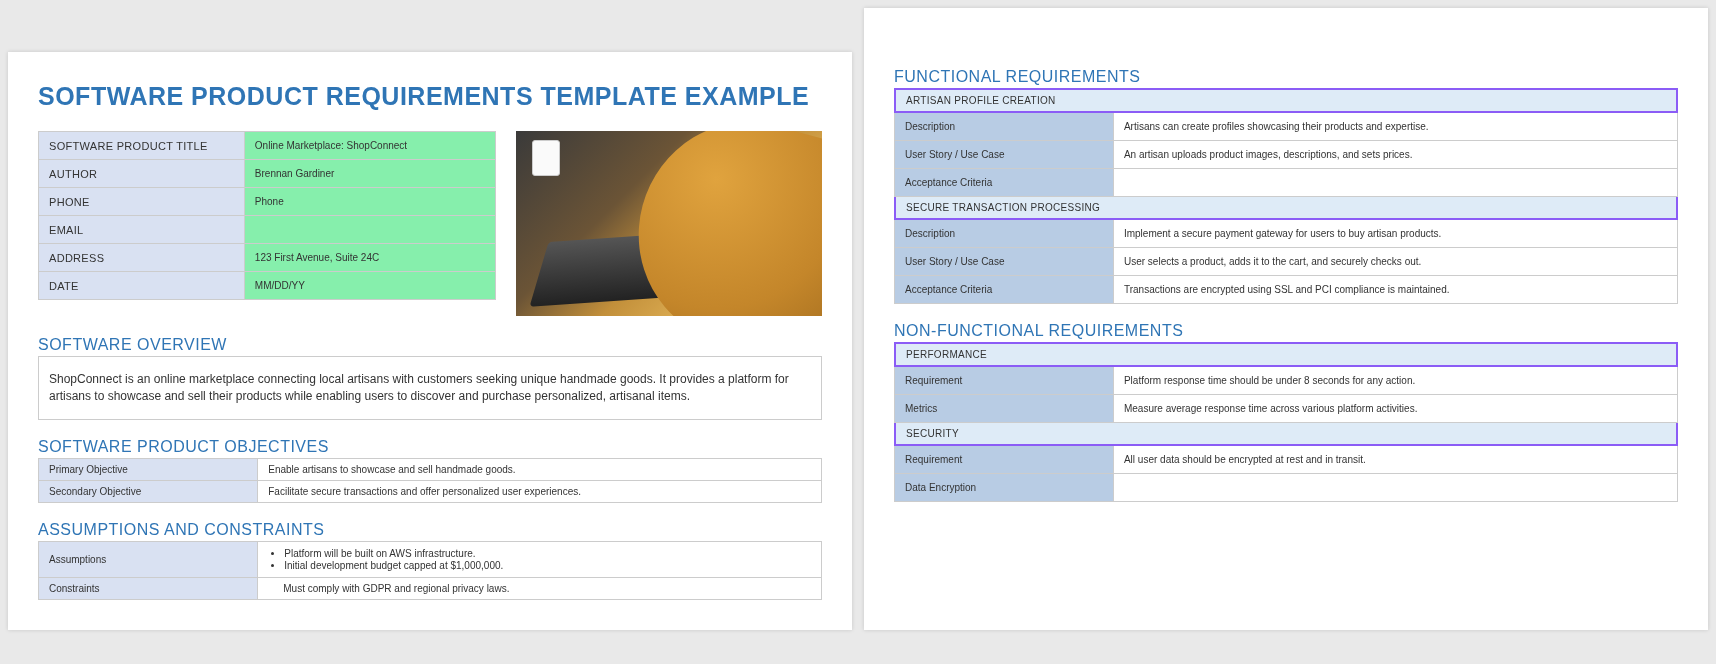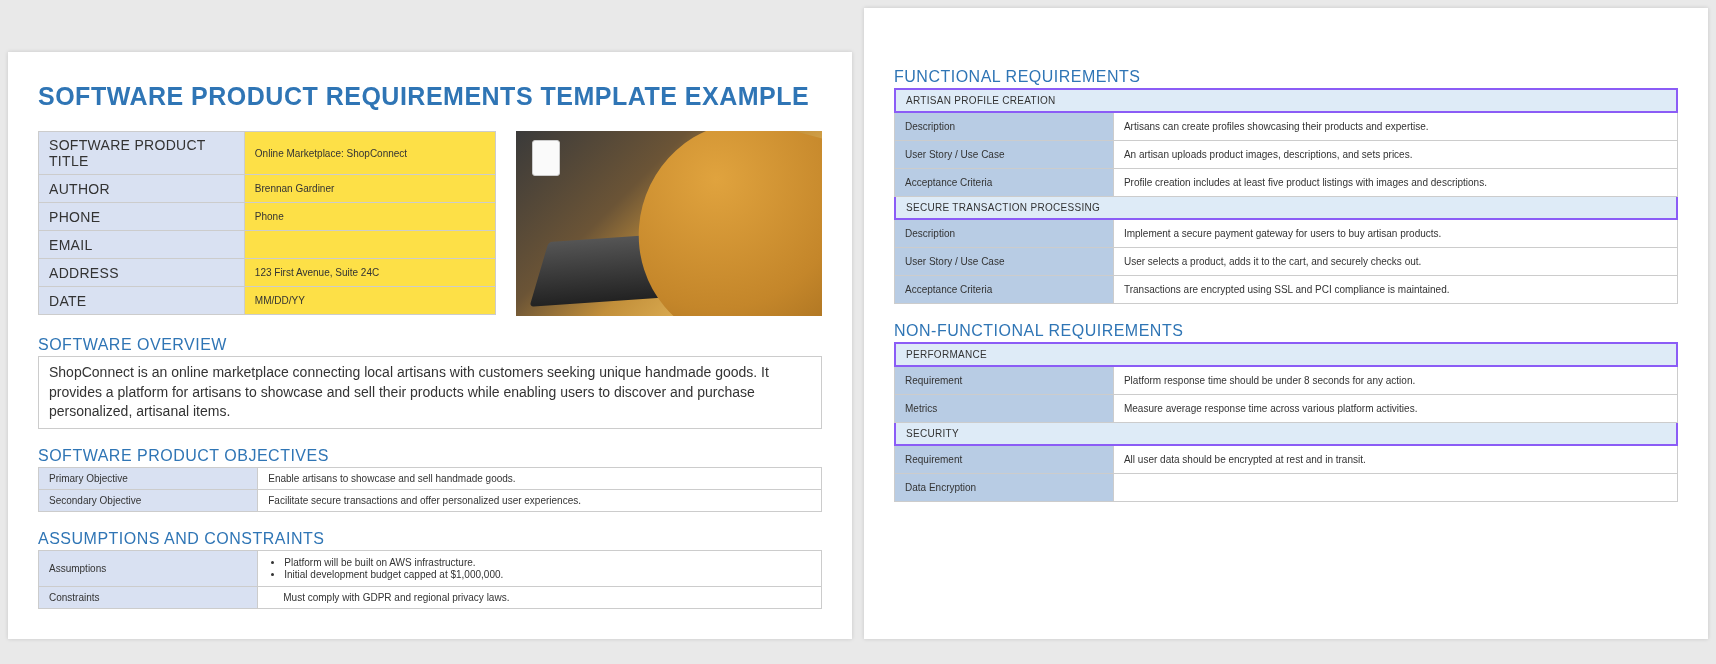--- a/index.html
+++ b/index.html
@@ -43,24 +43,24 @@
   }
   .info-table td {
     border: 1px solid #ccc;
     padding: 5px 10px;
     font-size: 10px;
     height: 28px;
   }
   .info-table td.key {
     background: #d9e1f2;
     width: 45%;
-    font-size: 14px;
+    font-size: 11px;
     letter-spacing: 0.3px;
   }
-  .info-table td.val { background: #fde047; }
+  .info-table td.val { background: #86efac; }
 
   .photo {
     width: 40%;
     height: 185px;
     background: linear-gradient(135deg, #3a3a3a 0%, #6b5436 35%, #c28f3a 55%, #d9a94f 70%, #e6c07b 100%);
     position: relative;
     overflow: hidden;
   }
   .photo::before {
     
@@ -105,22 +105,22 @@
     font-size: 16px;
     color: #2f75b5;
     letter-spacing: 0.5px;
     margin-top: 18px;
     margin-bottom: 2px;
     font-family: "Century Gothic", Arial, sans-serif;
   }
 
   .box {
     border: 1px solid #ccc;
-    padding: 6px 10px;
-    font-size: 14px;
+    padding: 14px 10px;
+    font-size: 12px;
     line-height: 1.4;
   }
 
   .kv-table {
     border-collapse: collapse;
     width: 100%;
   }
   .kv-table td {
     border: 1px solid #ccc;
     padding: 5px 10px;
@@ -252,21 +252,20 @@
       <div class="req-row">
         <div class="k">Description</div>
         <div class="v">Artisans can create profiles showcasing their products and expertise.</div>
       </div>
       <div class="req-row">
         <div class="k">User Story / Use Case</div>
         <div class="v">An artisan uploads product images, descriptions, and sets prices.</div>
       </div>
       <div class="req-row">
         <div class="k">Acceptance Criteria</div>
-        <div class="v">Profile creation includes at least five product listings with images and descriptions.</div>
       </div>
       <div class="group-header" style="border-top:none">SECURE TRANSACTION PROCESSING</div>
       <div class="req-row">
         <div class="k">Description</div>
         <div class="v">Implement a secure payment gateway for users to buy artisan products.</div>
       </div>
       <div class="req-row">
         <div class="k">User Story / Use Case</div>
         <div class="v">User selects a product, adds it to the cart, and securely checks out.</div>
       </div>

